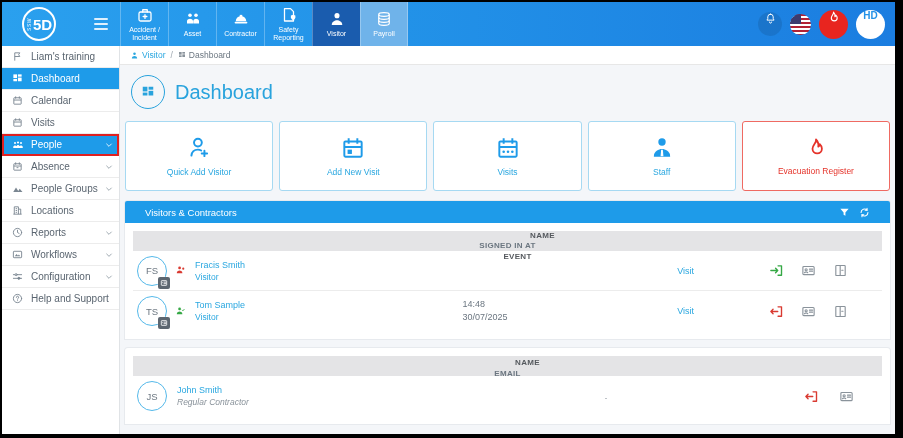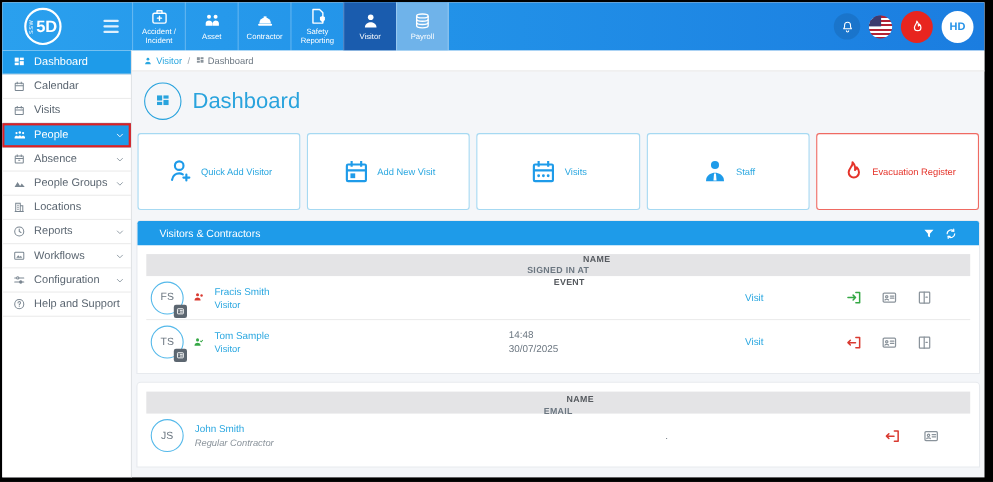--- a/index.html
+++ b/index.html
@@ -16,21 +16,21 @@
   .burger { display:flex; flex-direction:column; gap:3px; cursor:pointer; }
   .burger span { display:block; width:14px; height:2px; background:rgba(255,255,255,.85); border-radius:1px; }
   .tabs { display:flex; height:44px; }
   .tab { width:48px; display:flex; flex-direction:column; align-items:center; justify-content:center; gap:2px;
     color:#fff; border-left:1px solid rgba(255,255,255,.28); cursor:pointer; }
   .tab:last-child { border-right:1px solid rgba(255,255,255,.28); }
   .tab .tlabel { font-size:7px; line-height:1.2; text-align:center; max-width:44px; }
   .tab.active { background:#1a5cae; }
   .tab.hilite { background:#6fb3ea; }
   .nav-right { position:absolute; right:10px; top:0; height:44px; display:flex; align-items:center; gap:8px; }
-  .circle-btn { border-radius:50%; display:flex; align-items:center; justify-content:center; cursor:pointer; }
+  .circle-btn { border-radius:50%; display:flex; align-items:flex-start; justify-content:center; cursor:pointer; }
   .bell-wrap { width:24px; height:24px; background:rgba(0,0,0,.10); color:#fff; }
   .flag { width:21px; height:21px; border-radius:50%; overflow:hidden; position:relative;
     background:repeating-linear-gradient(180deg,#b22234 0 2px,#fff 2px 4px); }
   .flag::after { content:""; position:absolute; left:0; top:0; width:11px; height:10px; background:#3c3b6e; }
   .evac-btn { width:29px; height:29px; background:#e8251f; color:#fff; }
   .avatar-hd { width:29px; height:29px; background:#fff; color:#2492e8; font-size:10px; font-weight:bold; }
 
   
   .sidebar { position:absolute; top:44px; left:0; width:118px; bottom:0; background:#fff; border-right:1px solid #e0e3e6; }
   .side-item { height:22px; display:flex; align-items:center; gap:7px; padding:0 6px 0 10px;
@@ -45,21 +45,21 @@
   .main { position:absolute; top:44px; left:118px; right:0; bottom:0; }
   .breadcrumb { height:19px; background:#fff; border-bottom:1px solid #e7e7e7; display:flex; align-items:center; gap:5px; padding-left:10px; font-size:8.5px; }
   .crumb-link { color:#2aa7e0; display:flex; align-items:center; gap:3px; cursor:pointer; }
   .crumb-sep { color:#9aa4ad; }
   .crumb-cur { color:#6b7680; display:flex; align-items:center; gap:3px; }
   .title-row { display:flex; align-items:center; gap:10px; padding:10px 0 8px 11px; }
   .title-circle { width:34px; height:34px; border-radius:50%; border:1.5px solid #29a3dd; color:#29a3dd; display:flex; align-items:center; justify-content:center; }
   .page-title { color:#29a3dd; font-size:20px; font-weight:400; }
 
   .cards { display:flex; gap:6px; margin:4px 5px 10px 5px; }
-  .card { flex:1; height:70px; background:#fff; border:1px solid #a6d9f2; border-radius:3px; display:flex; flex-direction:row; align-items:center; justify-content:center; gap:6px; color:#1e9be9; cursor:pointer; }
+  .card { flex:1; height:70px; background:#fff; border:1px solid #a6d9f2; border-radius:3px; display:flex; flex-direction:column; align-items:center; justify-content:center; gap:6px; color:#1e9be9; cursor:pointer; }
   .card .clabel { font-size:8.5px; color:#2aa7e0; }
   .card.red { border-color:#ef6a62; color:#e5332a; }
   .card.red .clabel { color:#e5332a; }
 
   .panel { margin:0 5px 9px 5px; background:#fff; border-radius:3px 3px 0 0; box-shadow:0 0 0 1px #e7eaee; }
   .panel-head { height:22px; background:#1e9be9; border-radius:2px 2px 0 0; display:flex; align-items:center; padding:0 20px; }
   .panel-title { color:#fff; font-size:9.5px; }
   .panel-tools { margin-left:auto; display:flex; gap:9px; color:#fff; }
   .panel-tools .ptool { display:flex; cursor:pointer; }
   .panel-body { padding:8px; }
@@ -179,20 +179,29 @@
             <path d="M12 3.5c1 3-3.5 5.5-3.5 9.2a4.7 4.7 0 0 0 9.4 0c0-2-1-3.6-2.1-4.6.1 1.1-.5 2-1.5 2.5.4-2.4-.5-5.3-2.3-7.1z"></path>
           </svg>
       </div>
       <div class="circle-btn avatar-hd">
         <span>HD</span>
       </div>
     </div>
   </div>
 
   <div class="sidebar">
+    <div class="side-item">
+      <span class="sicon">
+          <svg width="11" height="11" viewBox="0 0 24 24" fill="none" stroke="currentColor" stroke-width="2" stroke-linejoin="round">
+            <path d="M6 21V4"></path>
+            <path d="M6 4h11l-2.5 4 2.5 4H6"></path>
+          </svg>
+        </span>
+      <span>Liam's training</span>
+    </div>
     <div class="side-item active">
       <span class="sicon">
           <svg width="11" height="11" viewBox="0 0 24 24" fill="currentColor">
             <rect x="3" y="3" width="8" height="8"></rect>
             <rect x="13" y="3" width="8" height="5"></rect>
             <rect x="3" y="13" width="8" height="5"></rect>
             <rect x="13" y="10" width="8" height="8"></rect>
           </svg>
         </span>
       <span>Dashboard</span>

